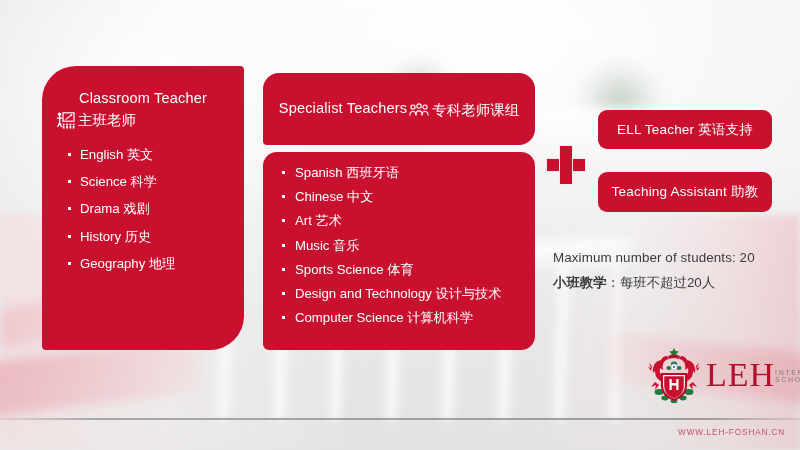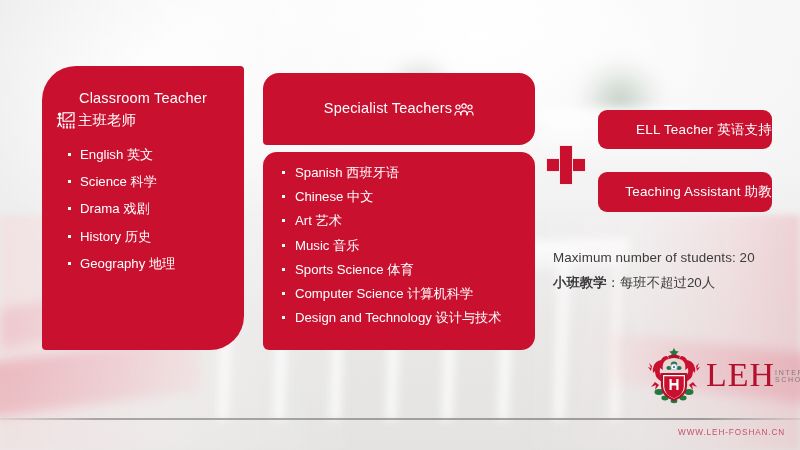--- a/index.html
+++ b/index.html
@@ -203,21 +203,21 @@
   #plus-sign .bar.v { left: 13px; top: 0; width: 14px; height: 40px; }
 
   
   .pill {
     position: absolute;
     background: #c9102f;
     color: #fff;
     border-radius: 9px;
     display: flex;
     align-items: center;
-    justify-content: flex-end;
+    justify-content: center;
     font-size: 13.5px;
     letter-spacing: .2px;
   }
   #ell-pill { left: 598px; top: 110px; width: 174px; height: 39px; }
   #ta-pill  { left: 598px; top: 172px; width: 174px; height: 40px; }
 
   
   #max-note {
     position: absolute;
     left: 553px; top: 250px;
@@ -337,32 +337,33 @@
           <g fill="none" stroke="#ffffff" stroke-width="1.15">
             <circle cx="4.0" cy="4.1" r="2.1"></circle>
             <path d="M0.9 12.4 c0-2.4 1.4-3.9 3.1-3.9 s3.1 1.5 3.1 3.9"></path>
             <circle cx="10.0" cy="3.0" r="2.2"></circle>
             <path d="M6.7 11.9 c0-2.5 1.5-4.1 3.3-4.1 s3.3 1.6 3.3 4.1"></path>
             <circle cx="16.0" cy="4.1" r="2.1"></circle>
             <path d="M12.9 12.4 c0-2.4 1.4-3.9 3.1-3.9 s3.1 1.5 3.1 3.9"></path>
           </g>
         </svg>
       </span>
+      <span>专科老师课组</span>
     </div>
   </div>
 
   <div class="panel" id="specialist-body">
     <ul class="bullets">
       <li>Spanish 西班牙语</li>
       <li>Chinese 中文</li>
       <li>Art 艺术</li>
       <li>Music 音乐</li>
       <li>Sports Science  体育</li>
+      <li>Design and Technology 设计与技术</li>
       <li>Computer Science 计算机科学</li>
-      <li>Design and Technology 设计与技术</li>
     </ul>
   </div>
 
   <div id="plus-sign">
     <div class="bar h"></div>
     <div class="bar v"></div>
   </div>
 
   <div class="pill" id="ell-pill">
     <span>ELL Teacher 英语支持</span>

